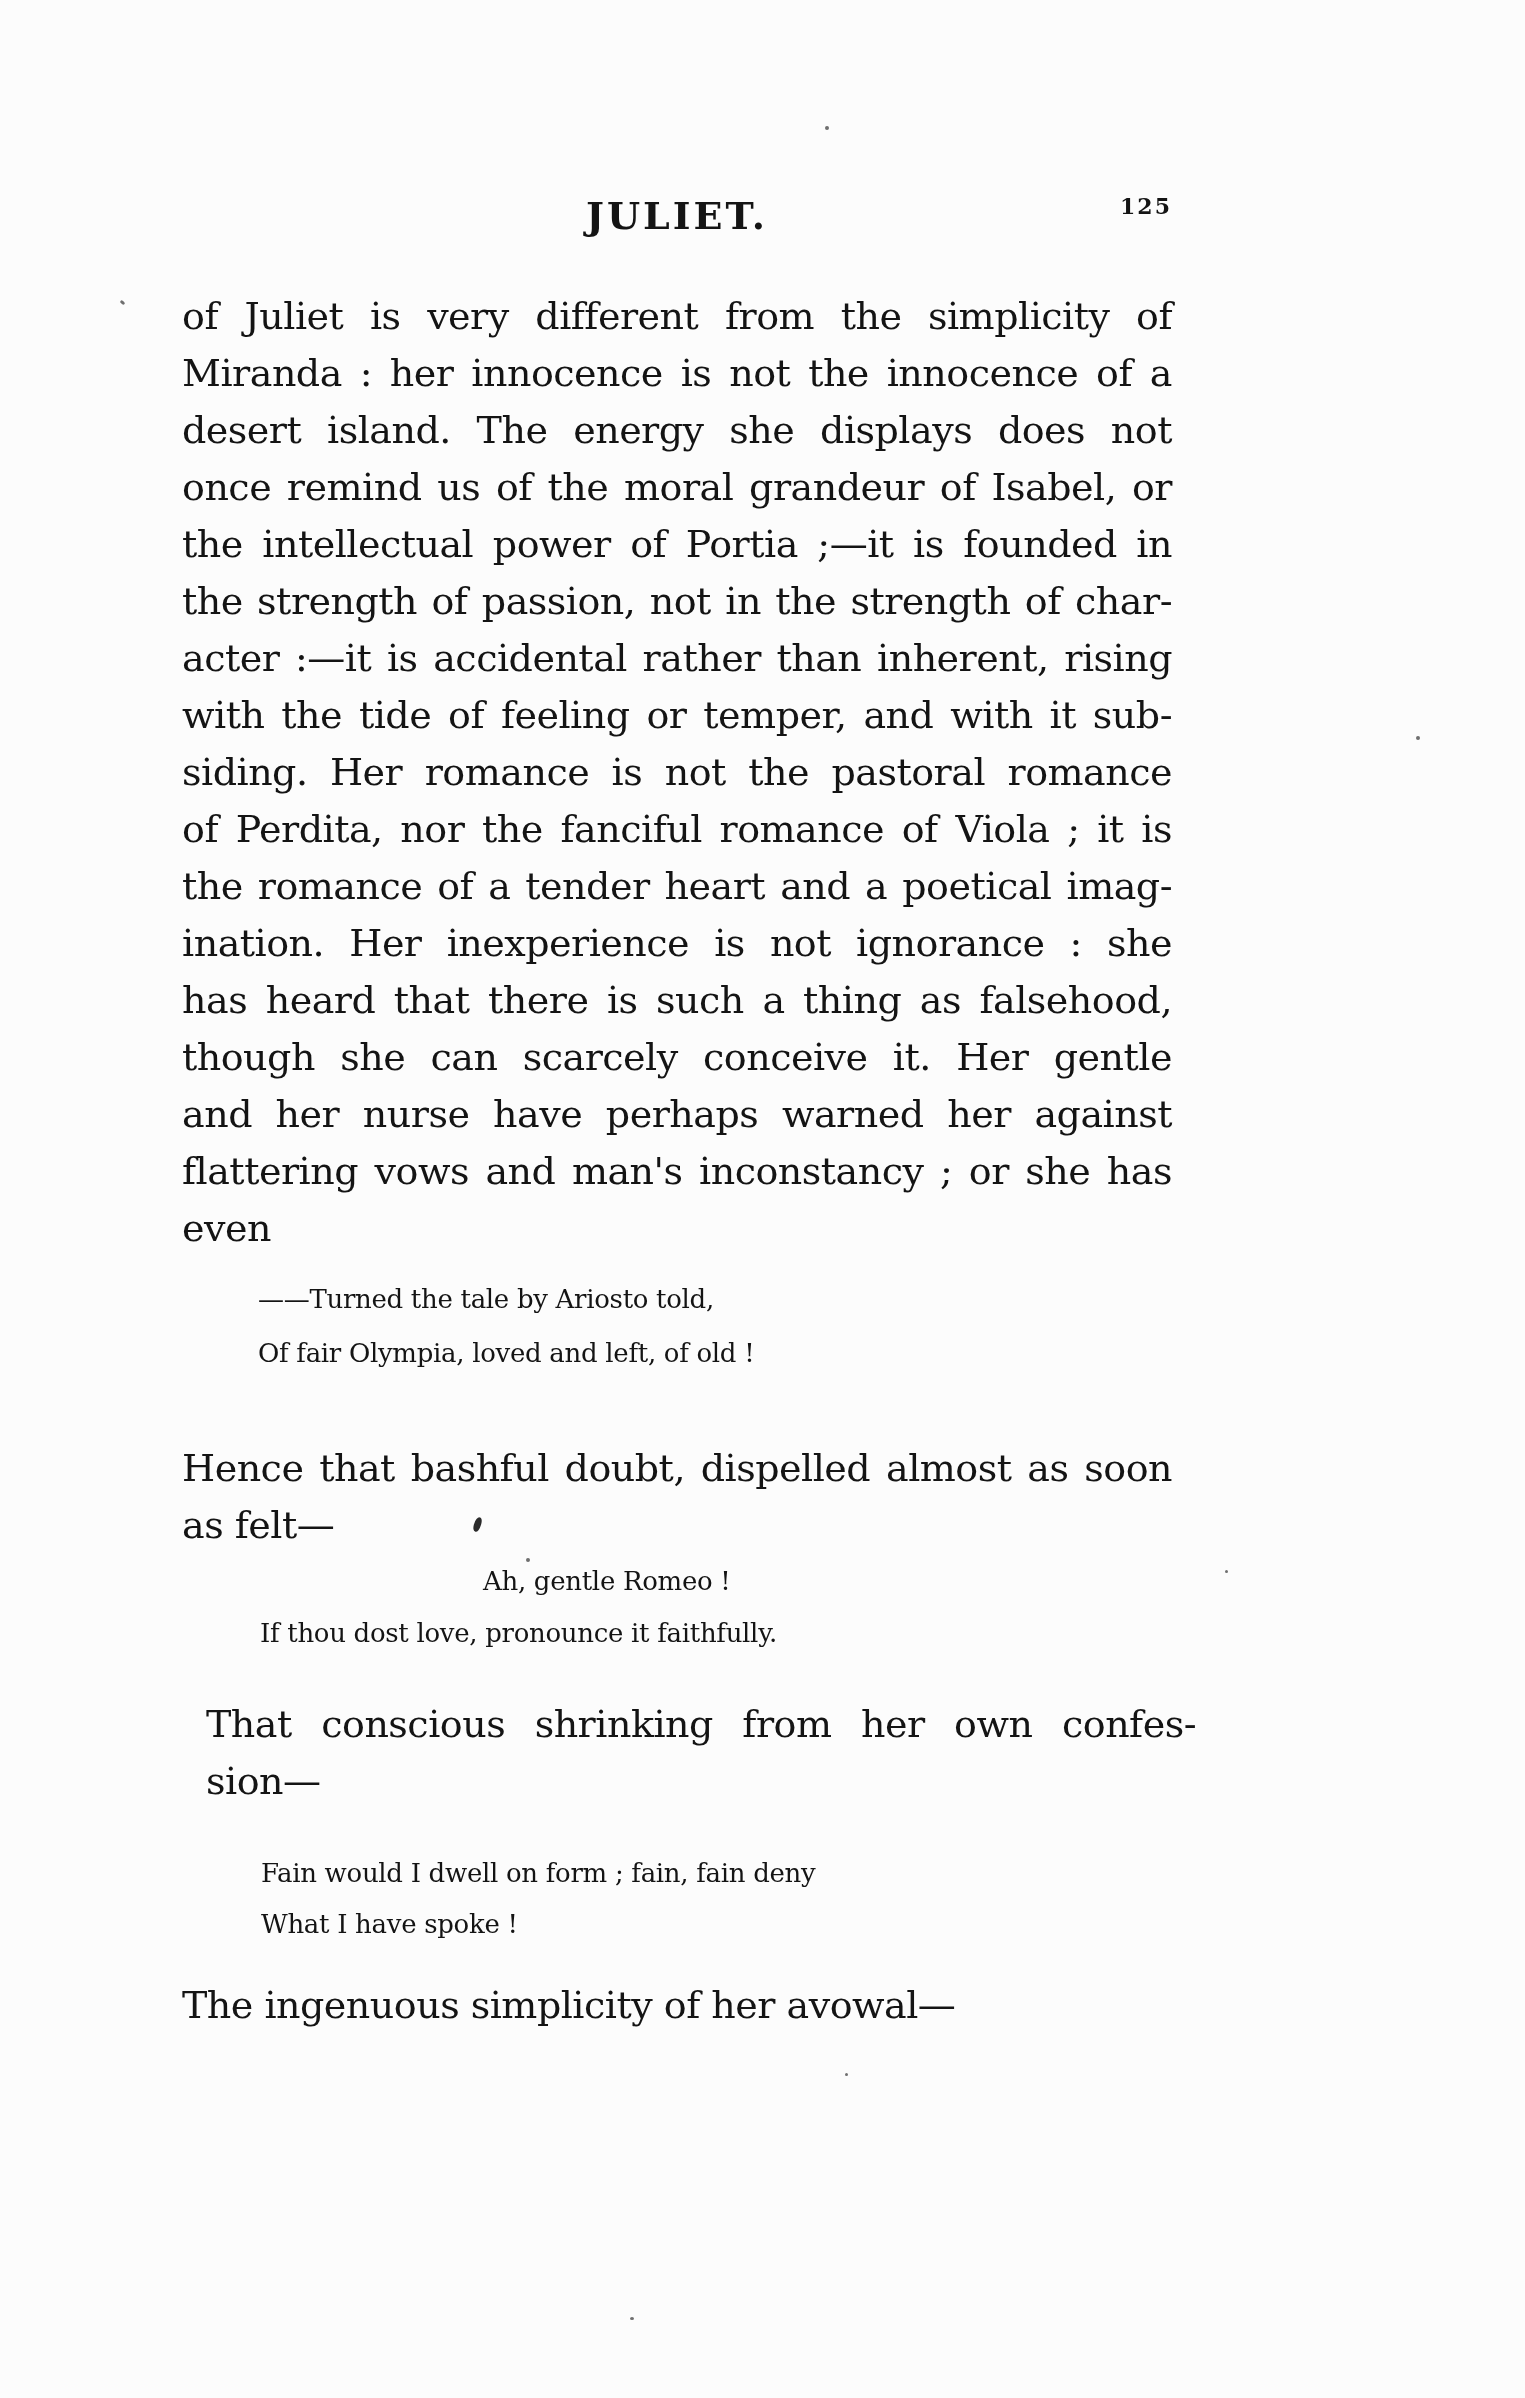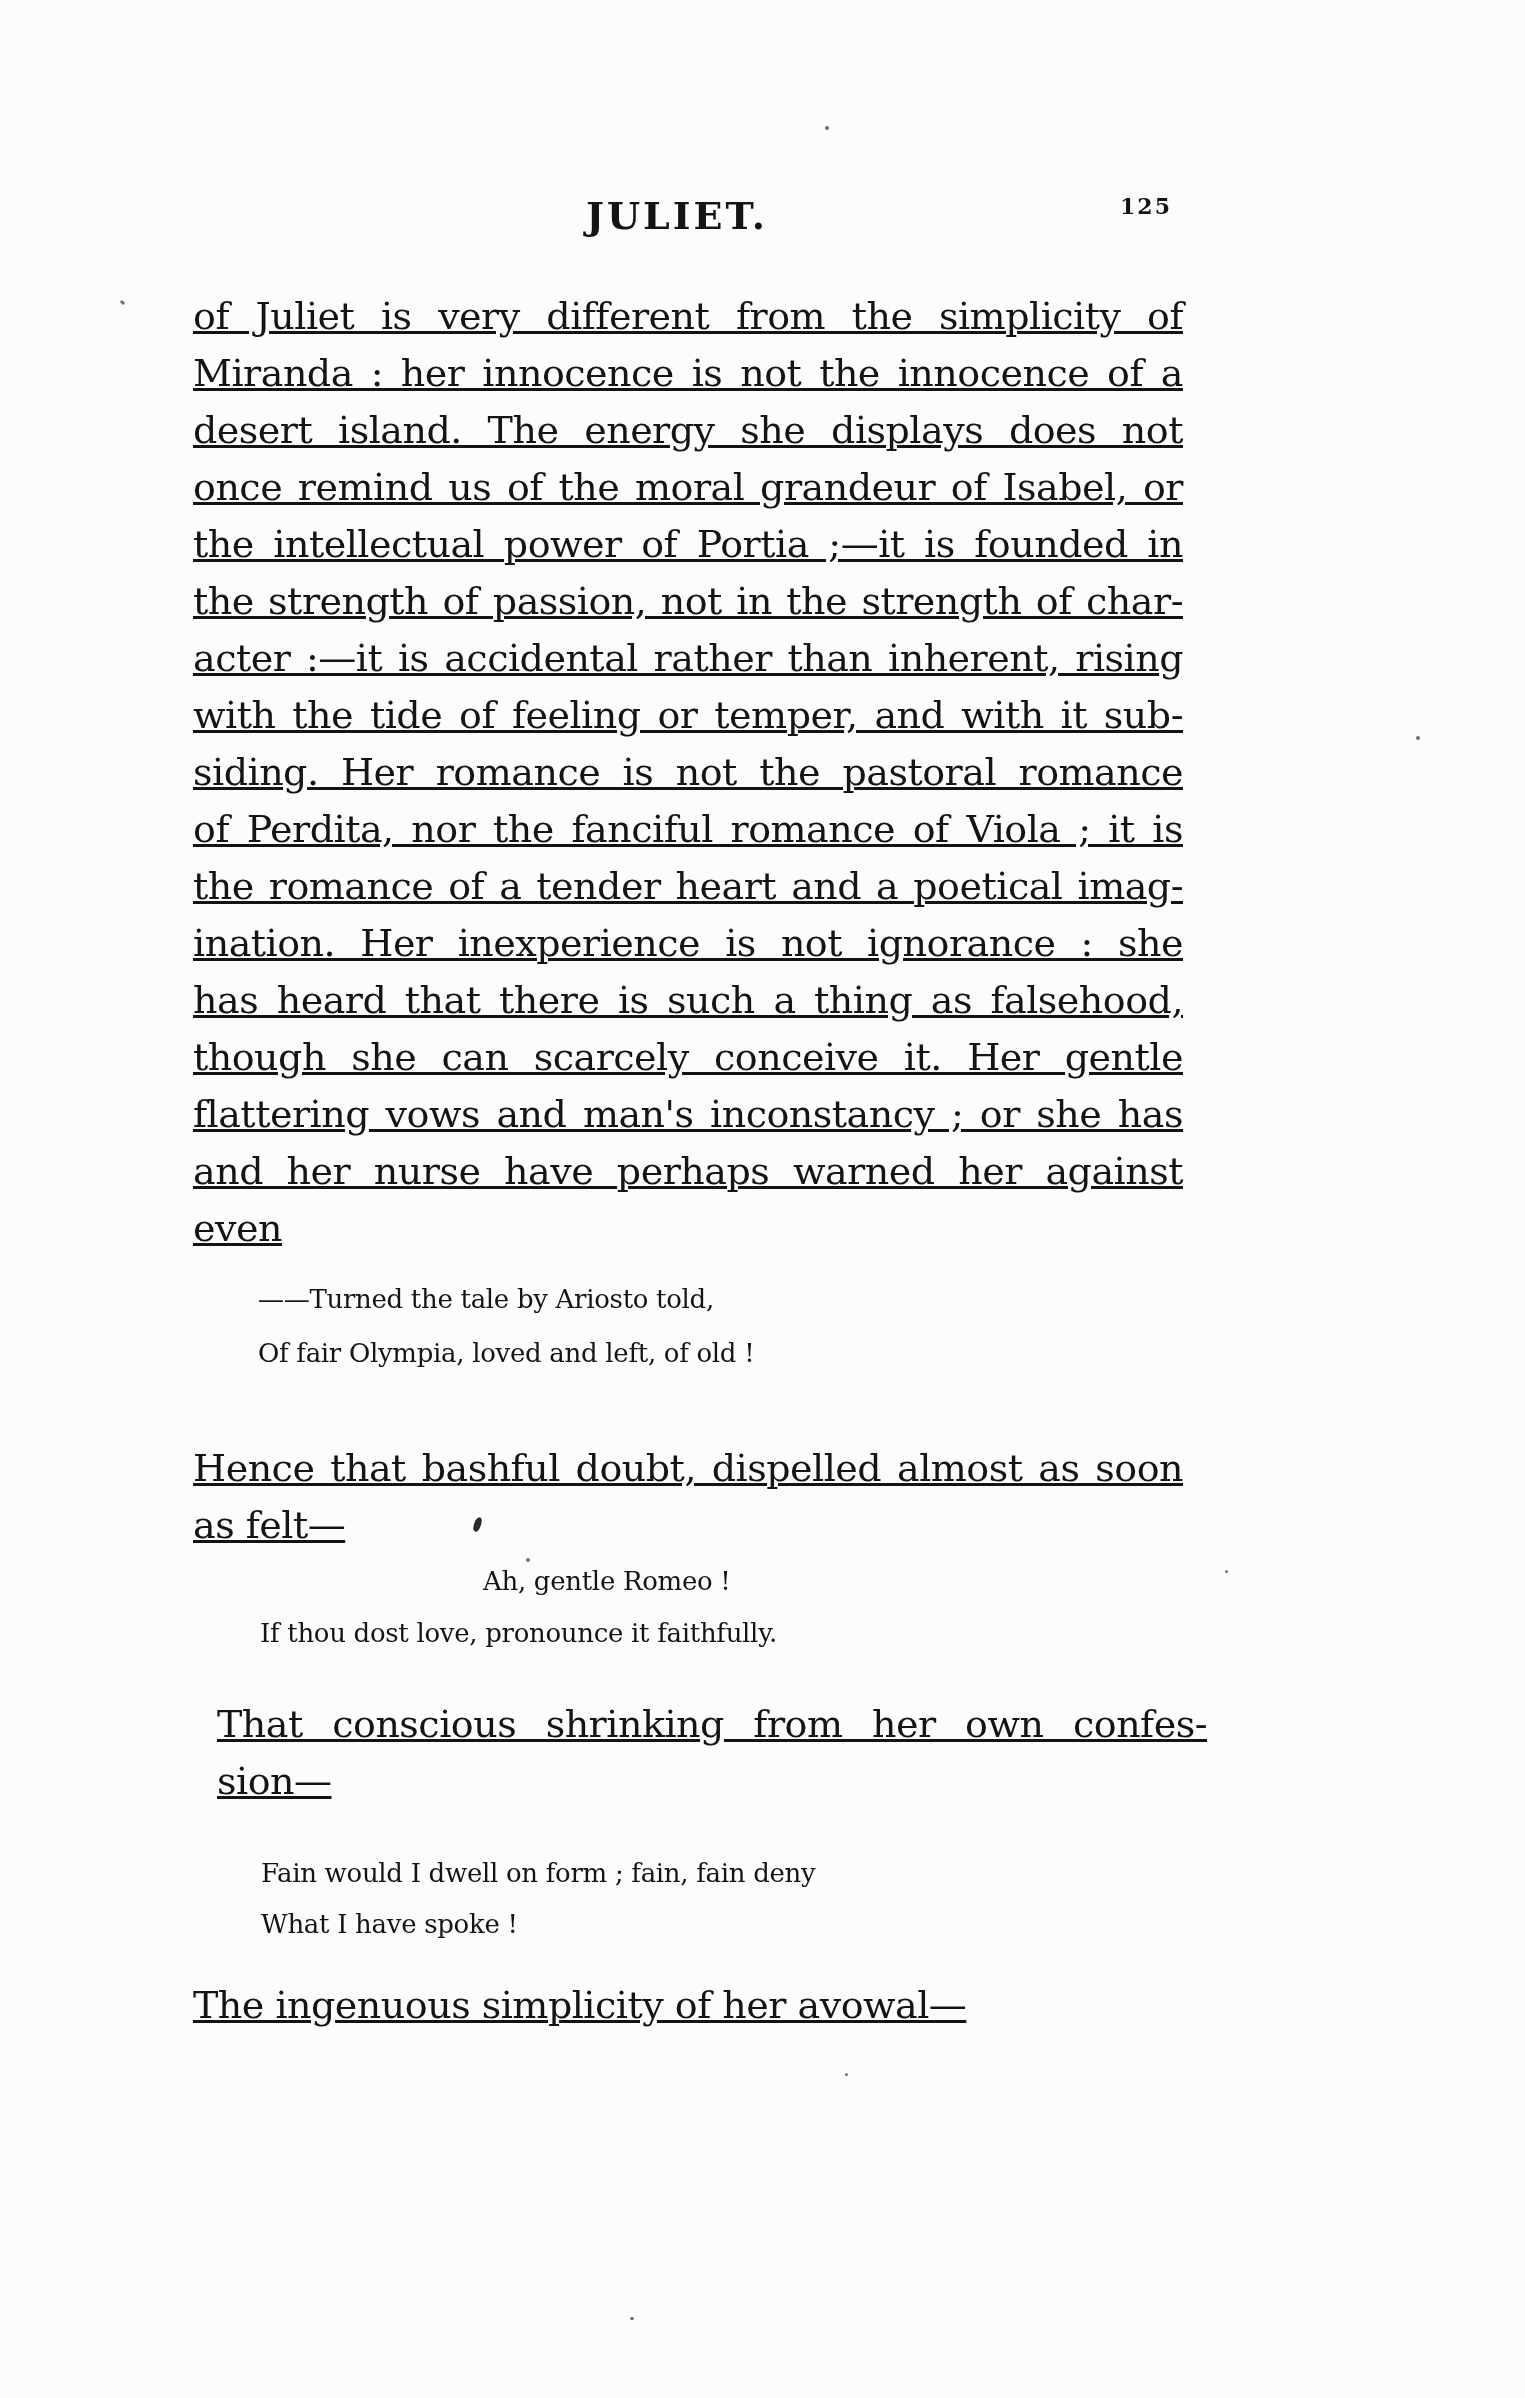--- a/index.html
+++ b/index.html
@@ -15,21 +15,21 @@
   
   .header { position:absolute; top:193px; left:182px; width:990px; height:43px; }
   .running-title {
     text-align:center; font-size:38px; font-weight:bold; letter-spacing:3px;
   }
   .page-number {
     position:absolute; right:0; top:0;
     font-size:22px; font-weight:bold; letter-spacing:2px;
   }
   
-  .block { position:absolute; left:193px; width:990px;text-decoration:underline; }
+  .block { position:absolute; left:182px; width:990px; }
   .bline { line-height:57px; font-size:38px; letter-spacing:-0.5px; }
   .j { text-align:justify; text-align-last:justify; }
   
   .verse { position:absolute; }
   .vline { line-height:54px; font-size:26px; letter-spacing:-0.3px; white-space:nowrap; }
   
   .speck { position:absolute; background:#6f6f6f; border-radius:50%; }
   .smudge {
     position:absolute; width:6.9px; height:14.8px; background:#2a2a2a;
     border-radius:60% 40% 55% 45%; transform:rotate(15deg);
@@ -53,22 +53,22 @@
     <div class="bline j">the intellectual power of Portia ;—it is founded in</div>
     <div class="bline j">the strength of passion, not in the strength of char-</div>
     <div class="bline j">acter :—it is accidental rather than inherent, rising</div>
     <div class="bline j">with the tide of feeling or temper, and with it sub-</div>
     <div class="bline j">siding.  Her romance is not the pastoral romance</div>
     <div class="bline j">of Perdita, nor the fanciful romance of Viola ; it is</div>
     <div class="bline j">the romance of a tender heart and a poetical imag-</div>
     <div class="bline j">ination.  Her inexperience is not ignorance : she</div>
     <div class="bline j">has heard that there is such a thing as falsehood,</div>
     <div class="bline j">though she can scarcely conceive it.  Her gentle</div>
+    <div class="bline j">and her nurse have perhaps warned her against</div>
     <div class="bline j">flattering vows and man's inconstancy ; or she has</div>
-    <div class="bline j">and her nurse have perhaps warned her against</div>
     <div class="bline">even</div>
   </div>
 
   <div class="verse" style="top:1272px; left:258px;">
     <div class="vline">——Turned the tale by Ariosto told,</div>
     <div class="vline">Of fair Olympia, loved and left, of old !</div>
   </div>
 
   <div class="block" style="top:1440px;">
     <div class="bline j">Hence that bashful doubt, dispelled almost as soon</div>

